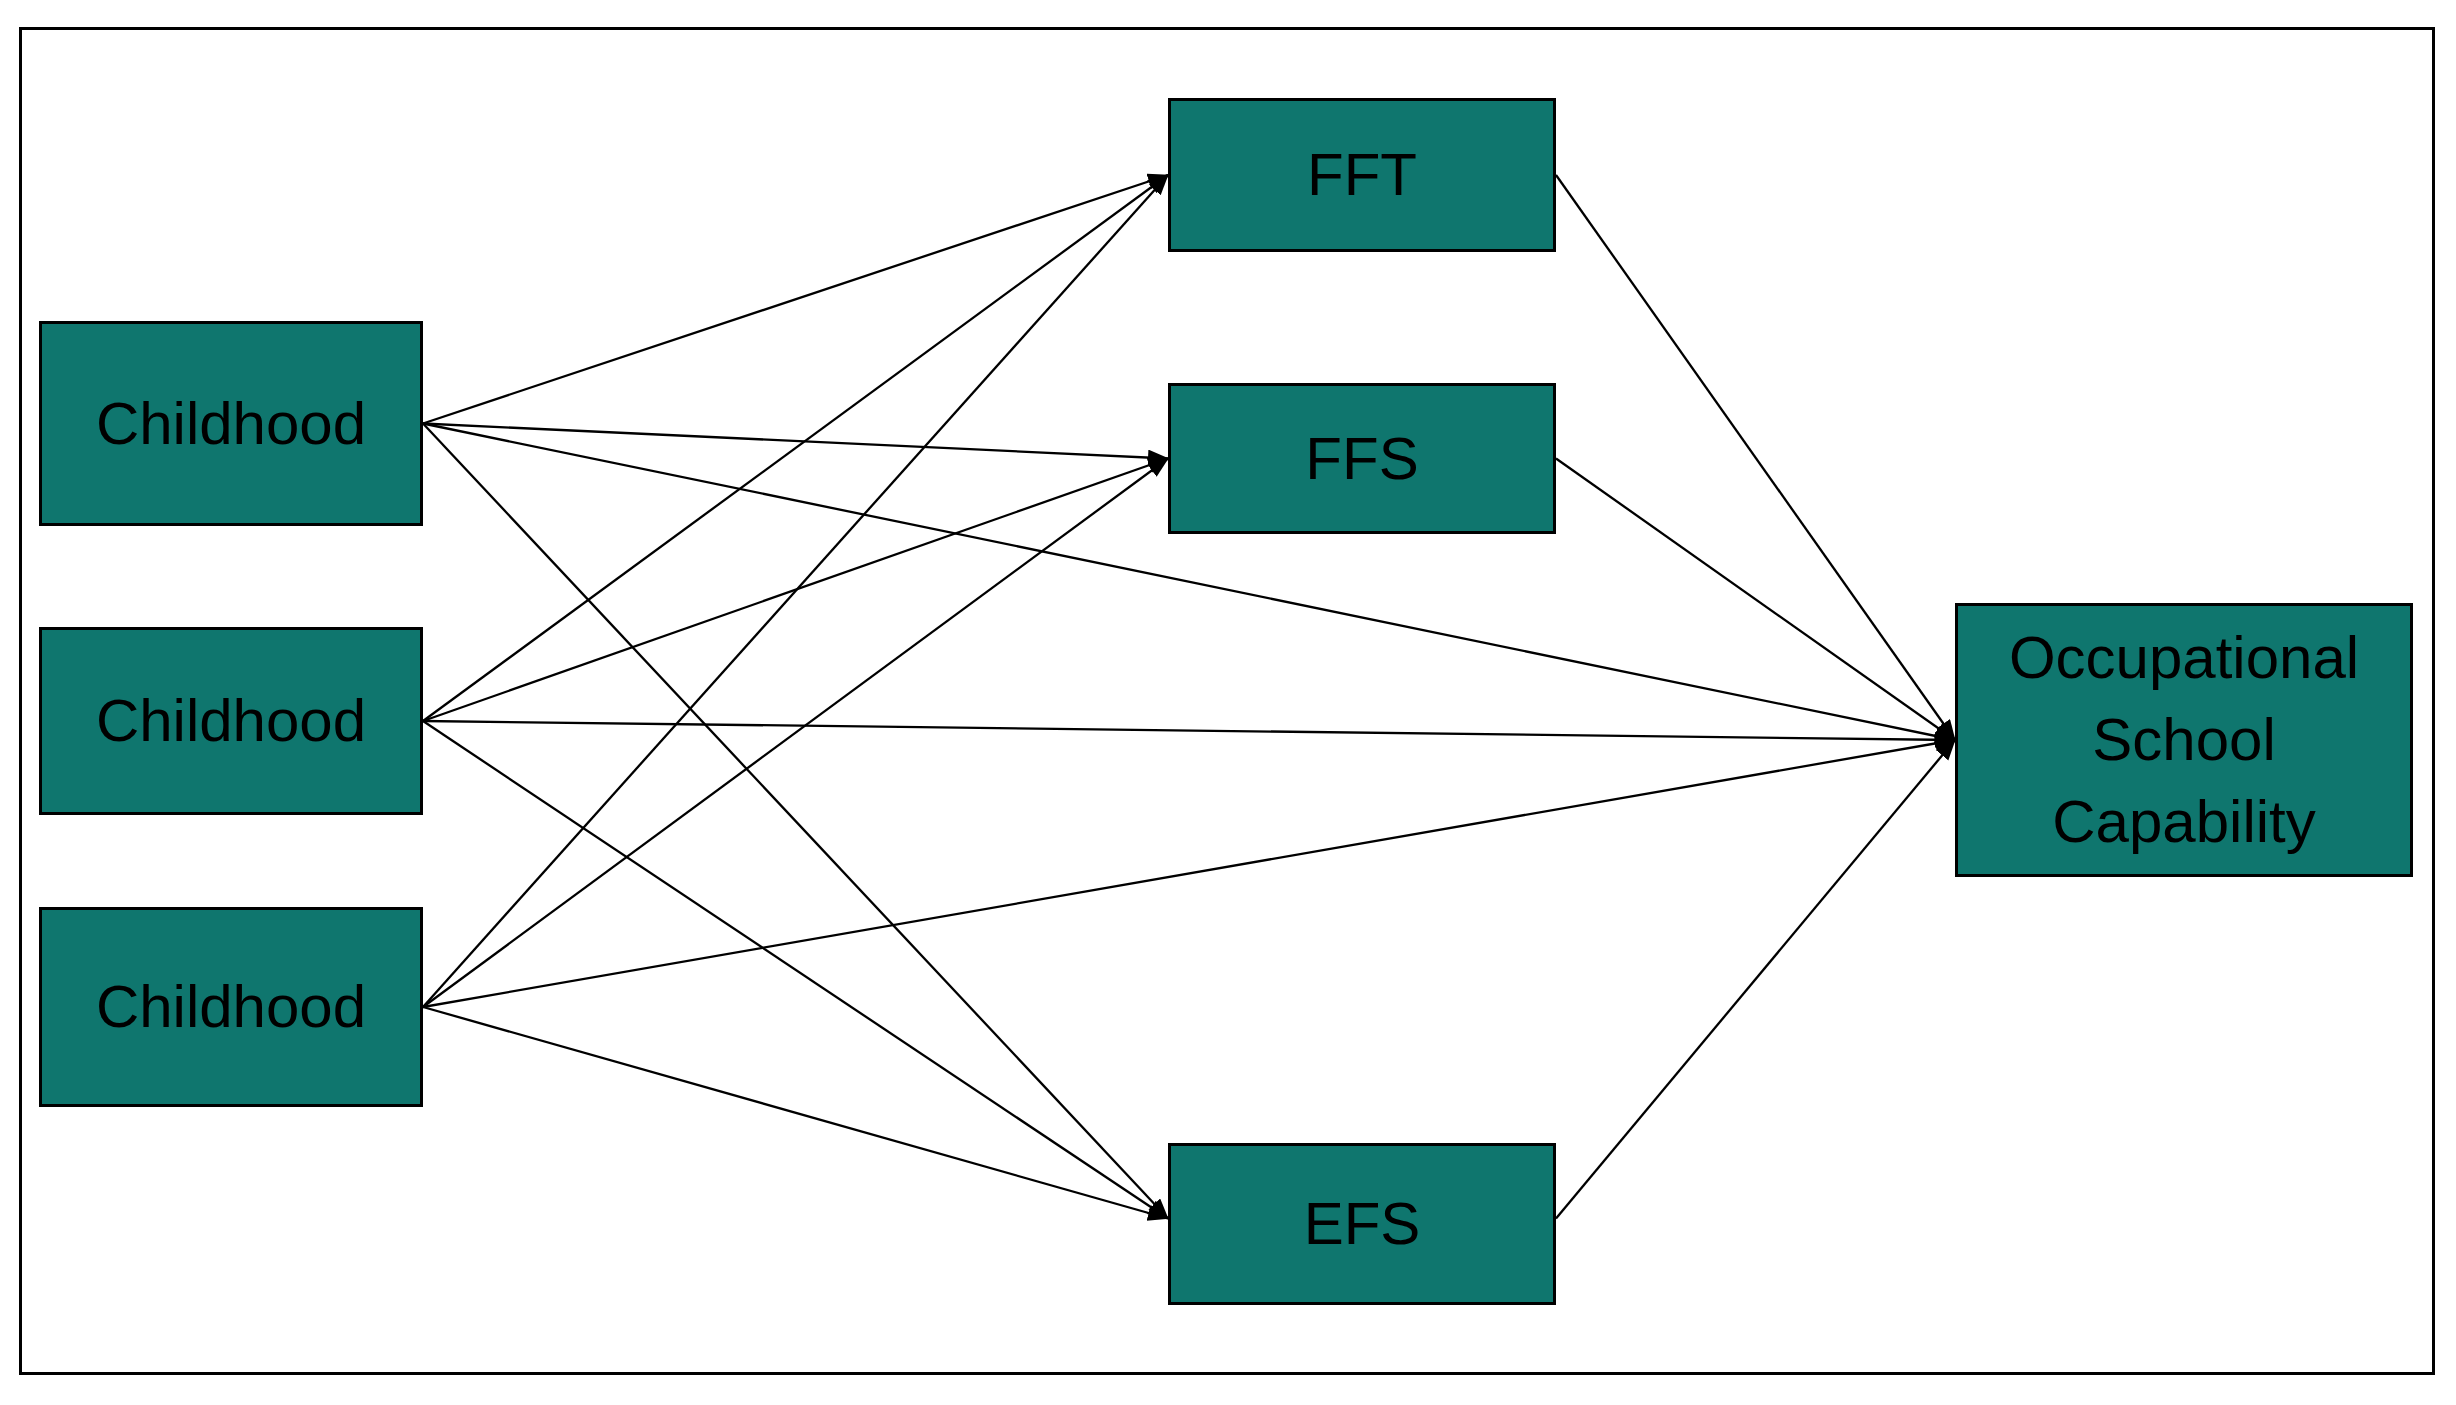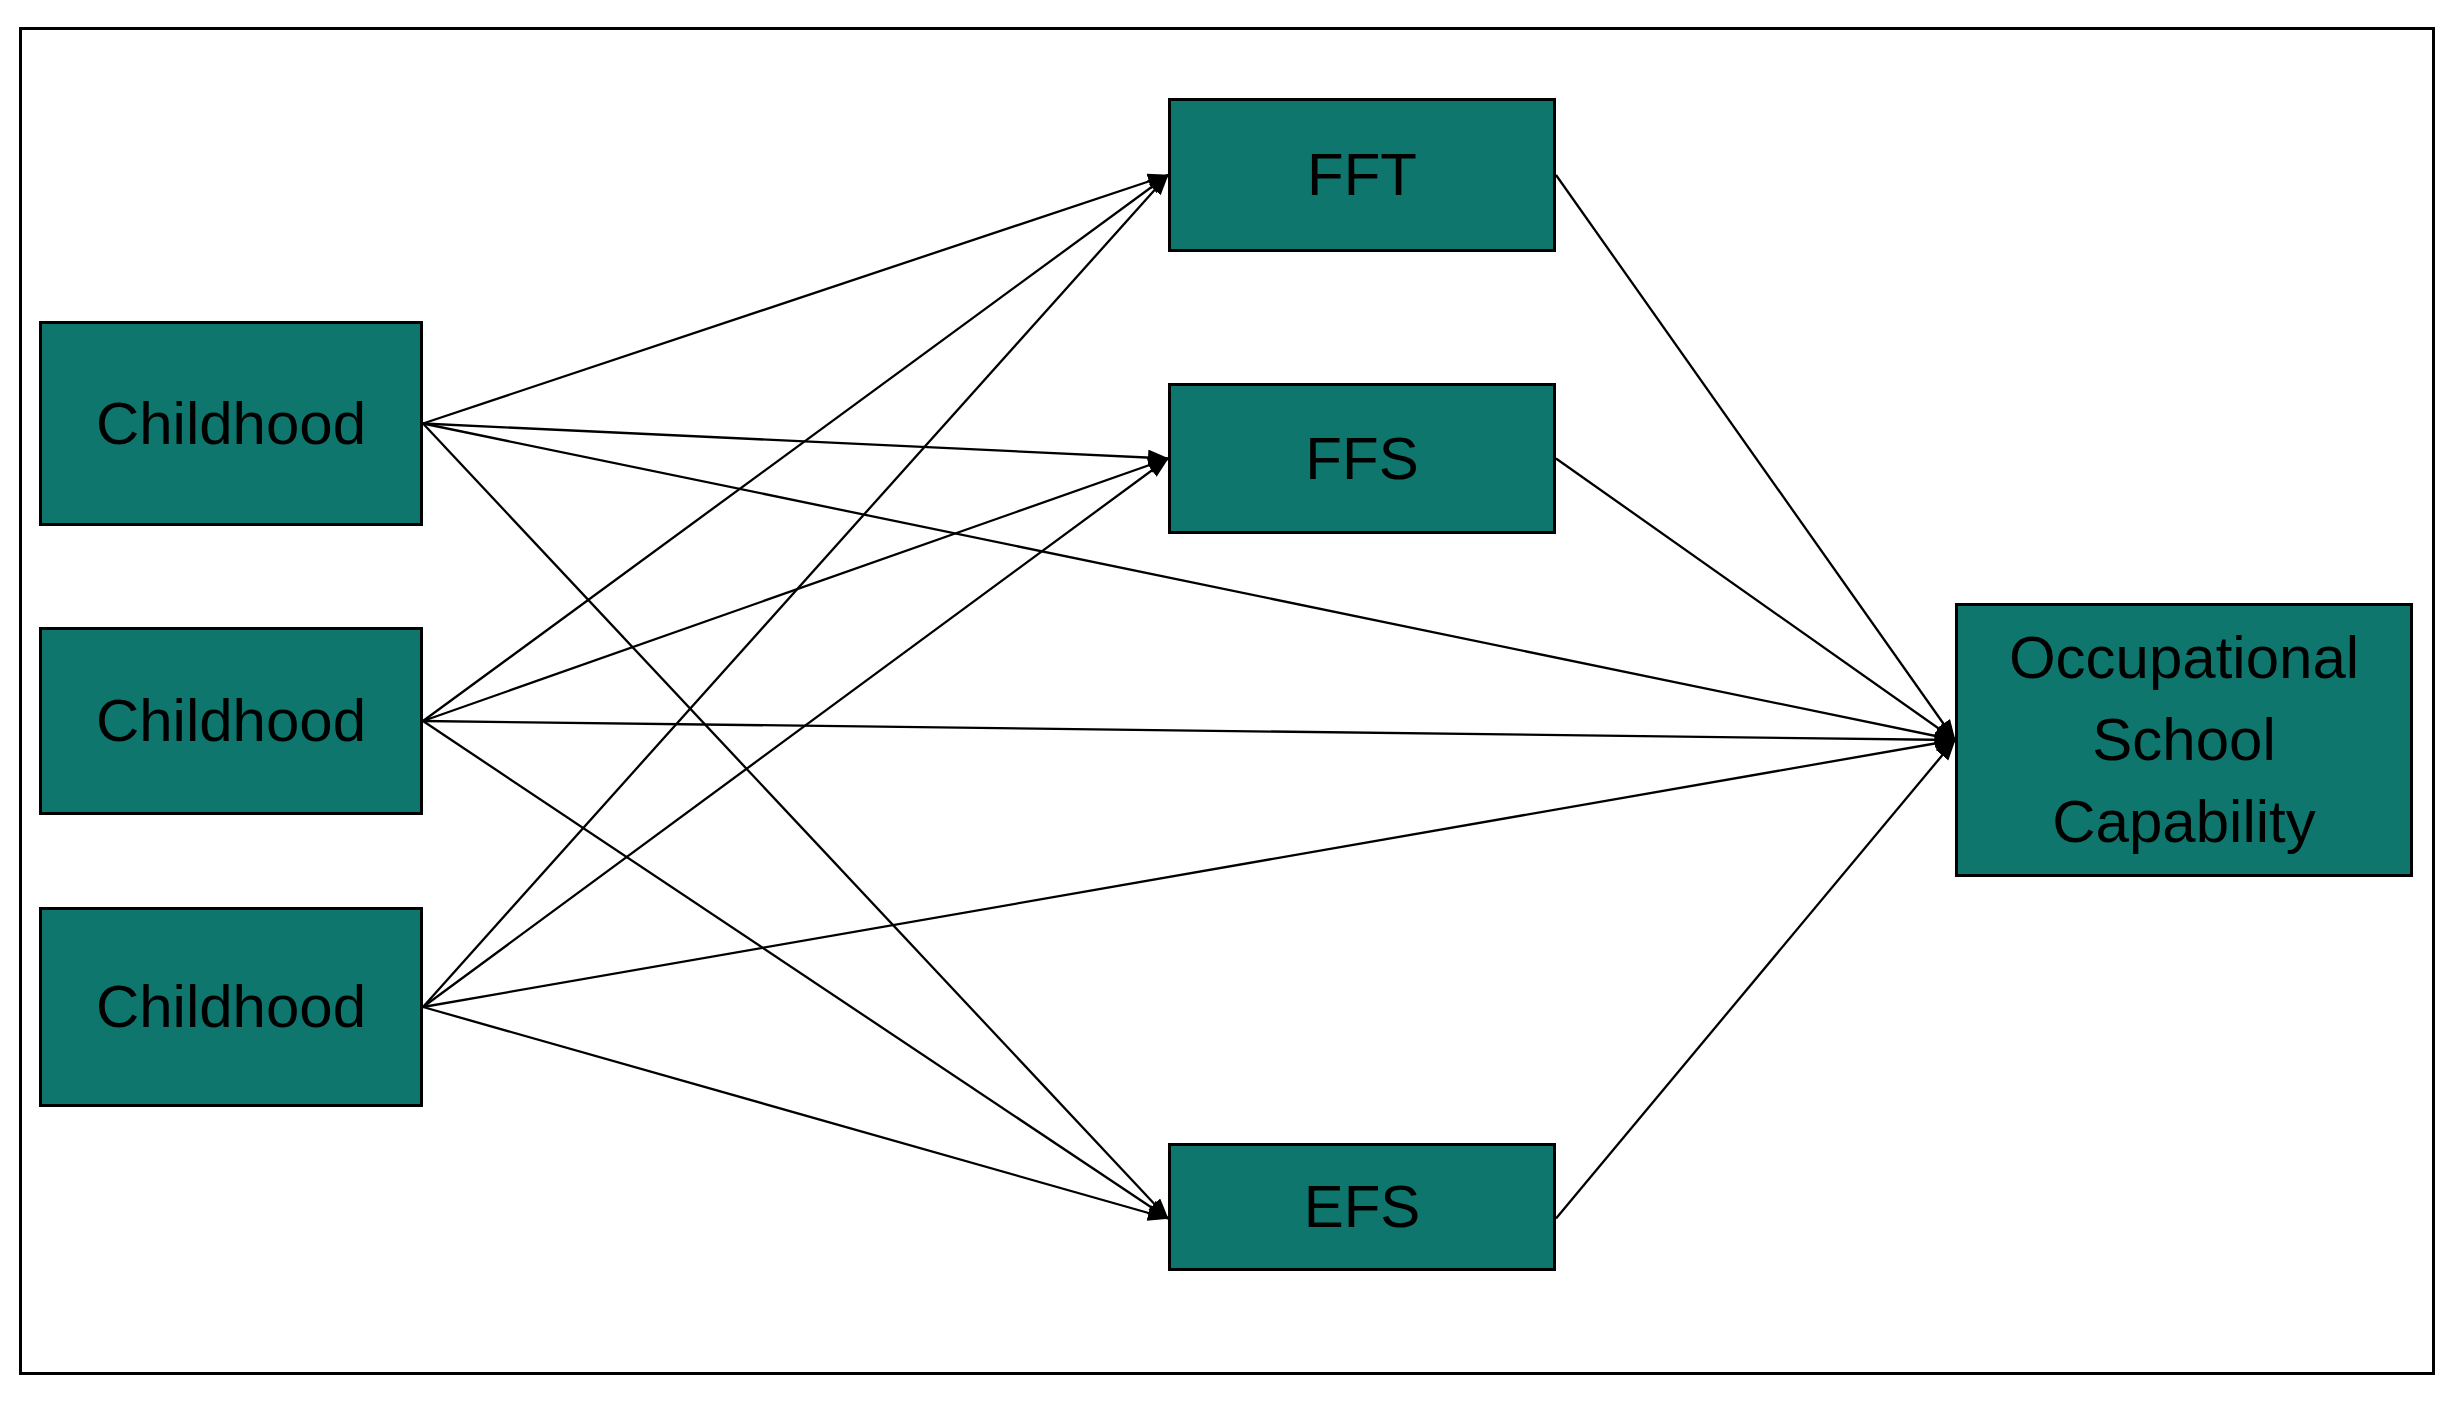--- a/index.html
+++ b/index.html
@@ -97,21 +97,21 @@
   </div>
 
   <div class="node" style="left: 1168px; top: 98px; width: 388px; height: 154px;">
     <span class="nl">FFT</span>
   </div>
 
   <div class="node" style="left: 1168px; top: 383px; width: 388px; height: 151px;">
     <span class="nl">FFS</span>
   </div>
 
-  <div class="node" style="left: 1168px; top: 1143px; width: 388px; height: 128px;">
+  <div class="node" style="left: 1168px; top: 1143px; width: 388px; height: 162px;">
     <span class="nl">EFS</span>
   </div>
 
   <div class="node" style="left: 1955px; top: 603px; width: 458px; height: 274px;">
     <span class="nl">Occupational</span>
     <span class="nl">School</span>
     <span class="nl">Capability</span>
   </div>
 
 </div>

